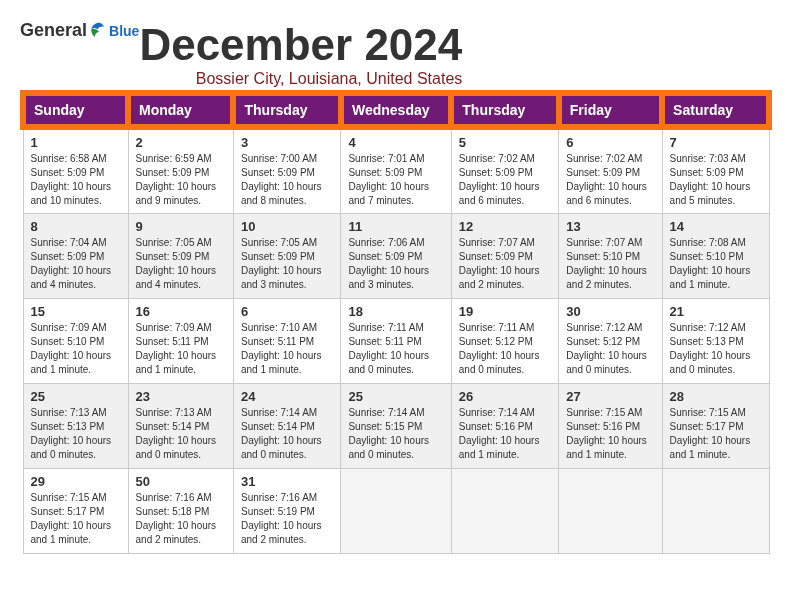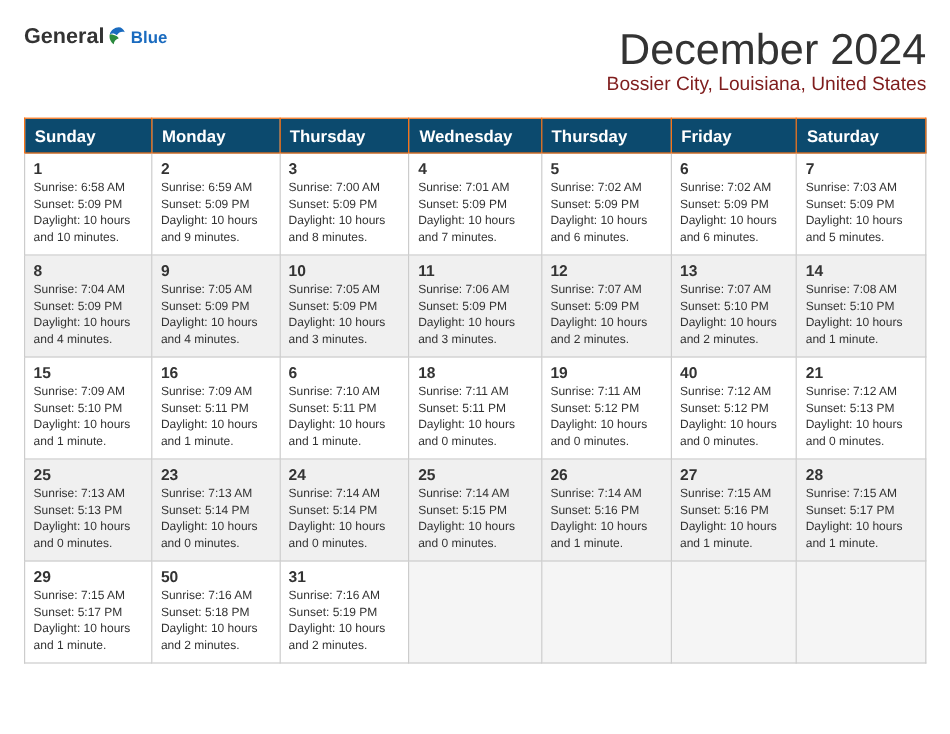--- a/index.html
+++ b/index.html
@@ -5,23 +5,22 @@
     * { box-sizing: border-box; margin: 0; padding: 0; }
     body {
       font-family: Arial, sans-serif;
       background: #fff;
       width: 792px;
       min-height: 612px;
       padding: 20px;
     }
     .header-area {
       display: flex;
-      justify-content: space-between;
       align-items: flex-start;
-      margin-bottom: 18px;
+      margin-bottom: 2px;
     }
     .logo {
       display: flex;
       flex-direction: column;
       align-items: flex-start;
     }
     .logo-text {
       display: flex;
       align-items: center;
     }
@@ -37,40 +36,40 @@
     }
     .logo-icon {
       width: 20px;
       height: 20px;
       margin-left: 2px;
     }
     .title-area {
       text-align: right;
     }
     .month-title {
-      font-size: 36px;
-      font-weight: normal;
+      font-size: 44px;
+      font-weight: bold;
       color: #333;
     }
     .location-title {
       font-size: 16px;
       color: #7f1d1d;
     }
     table {
       width: 100%;
       border-collapse: collapse;
     }
     thead tr th {
-      background-color: #0c4a6e;
+      background-color: #701a75;
       color: white;
       text-align: left;
       padding: 6px 8px;
       font-size: 14px;
       font-weight: bold;
-      border: 1px solid #f97316;
+      border: 6px solid #f97316;
     }
     tbody tr td {
       border: 1px solid #ccc;
       vertical-align: top;
       padding: 5px 7px;
       font-size: 10.5px;
       color: #333;
       width: 113px;
       height: 85px;
     }
@@ -145,21 +144,21 @@
         <td><span class="day-number">12</span><span class="day-info">Sunrise: 7:07 AM<br>Sunset: 5:09 PM<br>Daylight: 10 hours and 2 minutes.</span></td>
         <td><span class="day-number">13</span><span class="day-info">Sunrise: 7:07 AM<br>Sunset: 5:10 PM<br>Daylight: 10 hours and 2 minutes.</span></td>
         <td><span class="day-number">14</span><span class="day-info">Sunrise: 7:08 AM<br>Sunset: 5:10 PM<br>Daylight: 10 hours and 1 minute.</span></td>
       </tr>
       <tr>
         <td><span class="day-number">15</span><span class="day-info">Sunrise: 7:09 AM<br>Sunset: 5:10 PM<br>Daylight: 10 hours and 1 minute.</span></td>
         <td><span class="day-number">16</span><span class="day-info">Sunrise: 7:09 AM<br>Sunset: 5:11 PM<br>Daylight: 10 hours and 1 minute.</span></td>
         <td><span class="day-number">6</span><span class="day-info">Sunrise: 7:10 AM<br>Sunset: 5:11 PM<br>Daylight: 10 hours and 1 minute.</span></td>
         <td><span class="day-number">18</span><span class="day-info">Sunrise: 7:11 AM<br>Sunset: 5:11 PM<br>Daylight: 10 hours and 0 minutes.</span></td>
         <td><span class="day-number">19</span><span class="day-info">Sunrise: 7:11 AM<br>Sunset: 5:12 PM<br>Daylight: 10 hours and 0 minutes.</span></td>
-        <td><span class="day-number">40</span><span class="day-info">Sunrise: 7:12 AM<br>Sunset: 5:12 PM<br>Daylight: 10 hours and 0 minutes.</span></td>
+        <td><span class="day-number">30</span><span class="day-info">Sunrise: 7:12 AM<br>Sunset: 5:12 PM<br>Daylight: 10 hours and 0 minutes.</span></td>
         <td><span class="day-number">21</span><span class="day-info">Sunrise: 7:12 AM<br>Sunset: 5:13 PM<br>Daylight: 10 hours and 0 minutes.</span></td>
       </tr>
       <tr>
         <td><span class="day-number">25</span><span class="day-info">Sunrise: 7:13 AM<br>Sunset: 5:13 PM<br>Daylight: 10 hours and 0 minutes.</span></td>
         <td><span class="day-number">23</span><span class="day-info">Sunrise: 7:13 AM<br>Sunset: 5:14 PM<br>Daylight: 10 hours and 0 minutes.</span></td>
         <td><span class="day-number">24</span><span class="day-info">Sunrise: 7:14 AM<br>Sunset: 5:14 PM<br>Daylight: 10 hours and 0 minutes.</span></td>
         <td><span class="day-number">25</span><span class="day-info">Sunrise: 7:14 AM<br>Sunset: 5:15 PM<br>Daylight: 10 hours and 0 minutes.</span></td>
         <td><span class="day-number">26</span><span class="day-info">Sunrise: 7:14 AM<br>Sunset: 5:16 PM<br>Daylight: 10 hours and 1 minute.</span></td>
         <td><span class="day-number">27</span><span class="day-info">Sunrise: 7:15 AM<br>Sunset: 5:16 PM<br>Daylight: 10 hours and 1 minute.</span></td>
         <td><span class="day-number">28</span><span class="day-info">Sunrise: 7:15 AM<br>Sunset: 5:17 PM<br>Daylight: 10 hours and 1 minute.</span></td>

